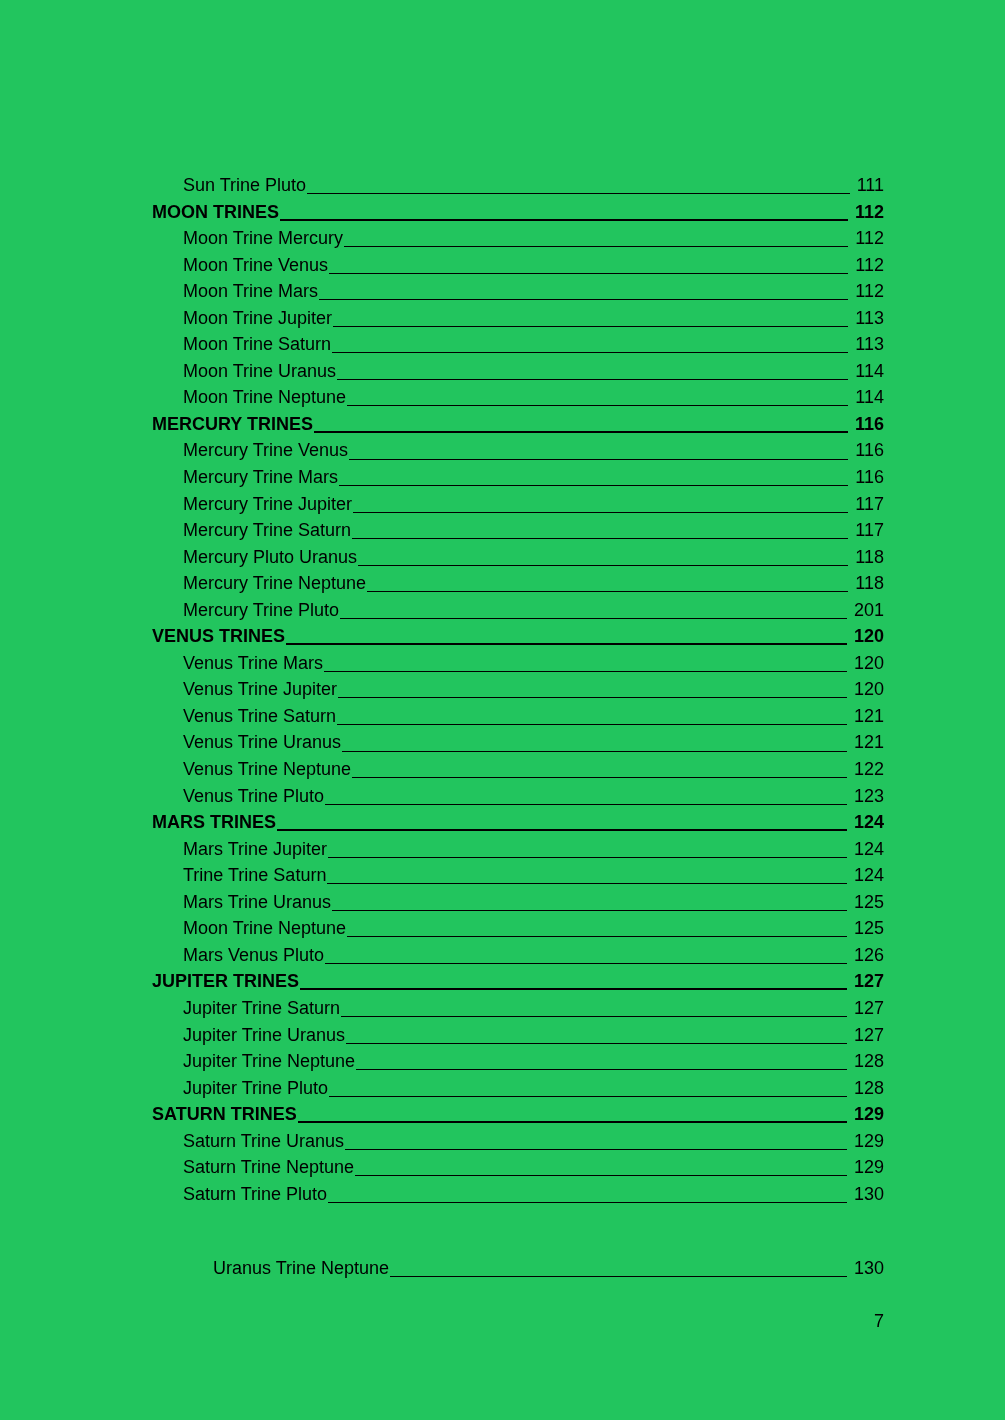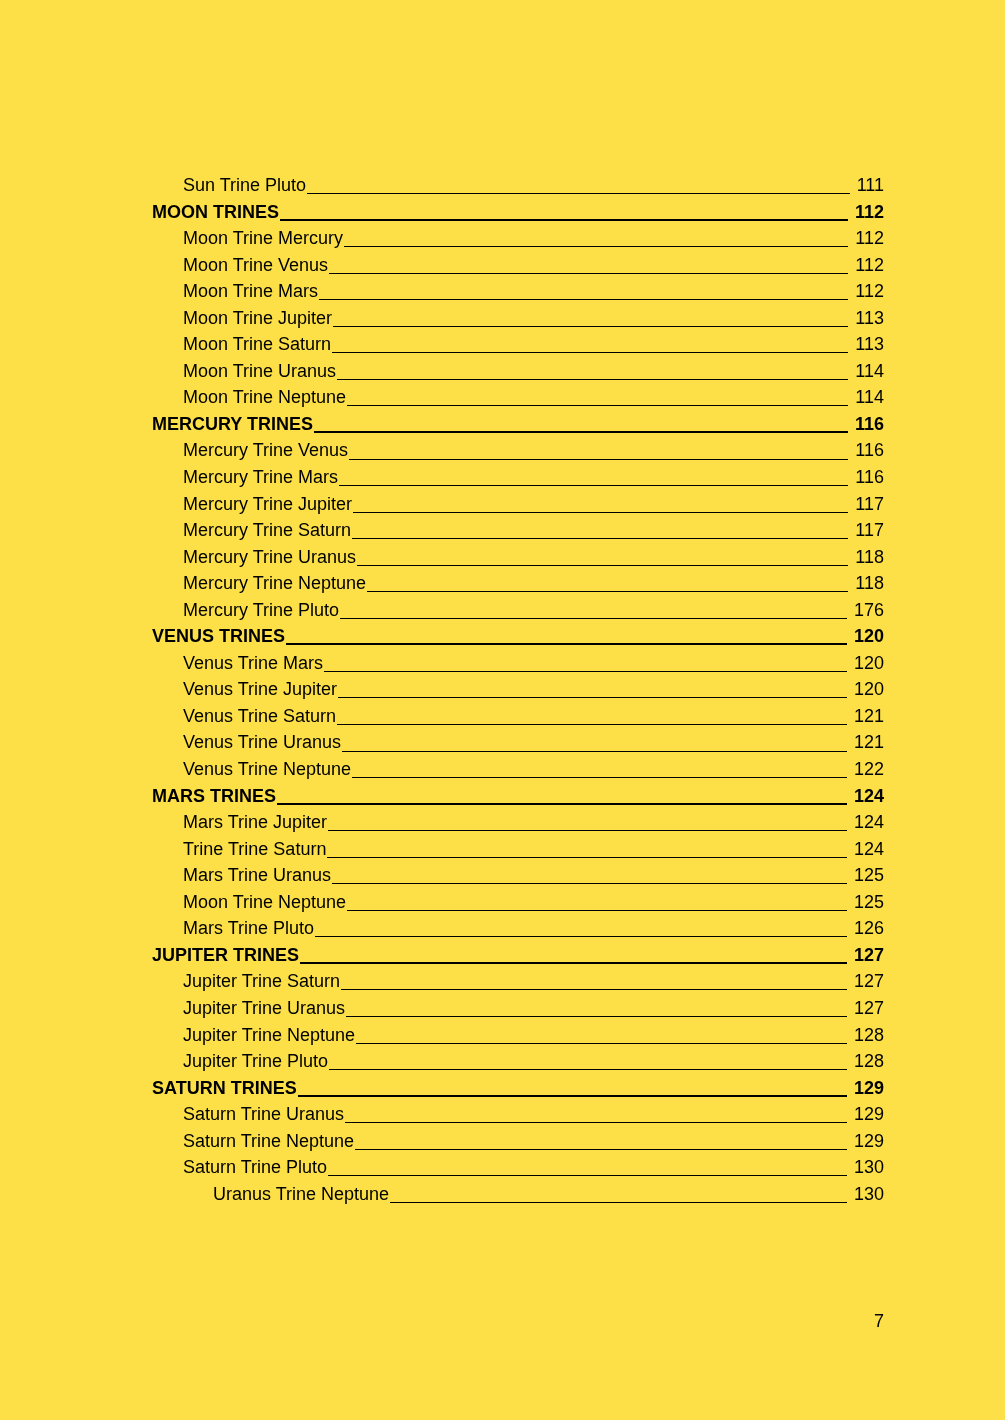--- a/index.html
+++ b/index.html
@@ -11,41 +11,41 @@
     width: 1005px;
     height: 1420px;
     position: relative;
     font-family: "Liberation Sans", sans-serif;
     color: #000000;
     overflow: hidden;
   }
   .page {
     position: absolute;
     inset: 0;
-    background: #fde047;
+    background: #22c55e;
   }
   .toc {
     position: absolute;
     left: 152px;
     top: 172px;
     width: 732px;
   }
   .toc-row {
     display: flex;
     align-items: baseline;
     height: 26.55px;
     line-height: 26.55px;
     font-size: 18px;
     white-space: nowrap;
   }
   .toc-row.bold {
     font-weight: 700;
   }
   .toc-row.level-1 { padding-left: 31px; }
-  .toc-row.level-2 { padding-left: 61px; }
+  .toc-row.level-2 { padding-left: 61px; margin-top: 48px; }
   .toc-label {
     white-space: nowrap;
     flex: 0 0 auto;
   }
   .toc-leader {
     flex: 1 1 auto;
     align-self: flex-end;
     height: 0;
     border-bottom: 1.4px solid #000000;
     margin: 0 7px 4.5px 1px;
@@ -138,33 +138,33 @@
     <span class="toc-label">Mercury Trine Jupiter</span>
     <span class="toc-leader"></span>
     <span class="toc-page">117</span>
   </div>
       <div class="toc-row level-1">
     <span class="toc-label">Mercury Trine Saturn</span>
     <span class="toc-leader"></span>
     <span class="toc-page">117</span>
   </div>
       <div class="toc-row level-1">
-    <span class="toc-label">Mercury Trine Uranus</span>
+    <span class="toc-label">Mercury Pluto Uranus</span>
     <span class="toc-leader"></span>
     <span class="toc-page">118</span>
   </div>
       <div class="toc-row level-1">
     <span class="toc-label">Mercury Trine Neptune</span>
     <span class="toc-leader"></span>
     <span class="toc-page">118</span>
   </div>
       <div class="toc-row level-1">
     <span class="toc-label">Mercury Trine Pluto</span>
     <span class="toc-leader"></span>
-    <span class="toc-page">176</span>
+    <span class="toc-page">201</span>
   </div>
       <div class="toc-row level-0 bold">
     <span class="toc-label">VENUS TRINES</span>
     <span class="toc-leader"></span>
     <span class="toc-page">120</span>
   </div>
       <div class="toc-row level-1">
     <span class="toc-label">Venus Trine Mars</span>
     <span class="toc-leader"></span>
     <span class="toc-page">120</span>
@@ -182,20 +182,25 @@
       <div class="toc-row level-1">
     <span class="toc-label">Venus Trine Uranus</span>
     <span class="toc-leader"></span>
     <span class="toc-page">121</span>
   </div>
       <div class="toc-row level-1">
     <span class="toc-label">Venus Trine Neptune</span>
     <span class="toc-leader"></span>
     <span class="toc-page">122</span>
   </div>
+      <div class="toc-row level-1">
+    <span class="toc-label">Venus Trine Pluto</span>
+    <span class="toc-leader"></span>
+    <span class="toc-page">123</span>
+  </div>
       <div class="toc-row level-0 bold">
     <span class="toc-label">MARS TRINES</span>
     <span class="toc-leader"></span>
     <span class="toc-page">124</span>
   </div>
       <div class="toc-row level-1">
     <span class="toc-label">Mars Trine Jupiter</span>
     <span class="toc-leader"></span>
     <span class="toc-page">124</span>
   </div>
@@ -208,21 +213,21 @@
     <span class="toc-label">Mars Trine Uranus</span>
     <span class="toc-leader"></span>
     <span class="toc-page">125</span>
   </div>
       <div class="toc-row level-1">
     <span class="toc-label">Moon Trine Neptune</span>
     <span class="toc-leader"></span>
     <span class="toc-page">125</span>
   </div>
       <div class="toc-row level-1">
-    <span class="toc-label">Mars Trine Pluto</span>
+    <span class="toc-label">Mars Venus Pluto</span>
     <span class="toc-leader"></span>
     <span class="toc-page">126</span>
   </div>
       <div class="toc-row level-0 bold">
     <span class="toc-label">JUPITER TRINES</span>
     <span class="toc-leader"></span>
     <span class="toc-page">127</span>
   </div>
       <div class="toc-row level-1">
     <span class="toc-label">Jupiter Trine Saturn</span>

